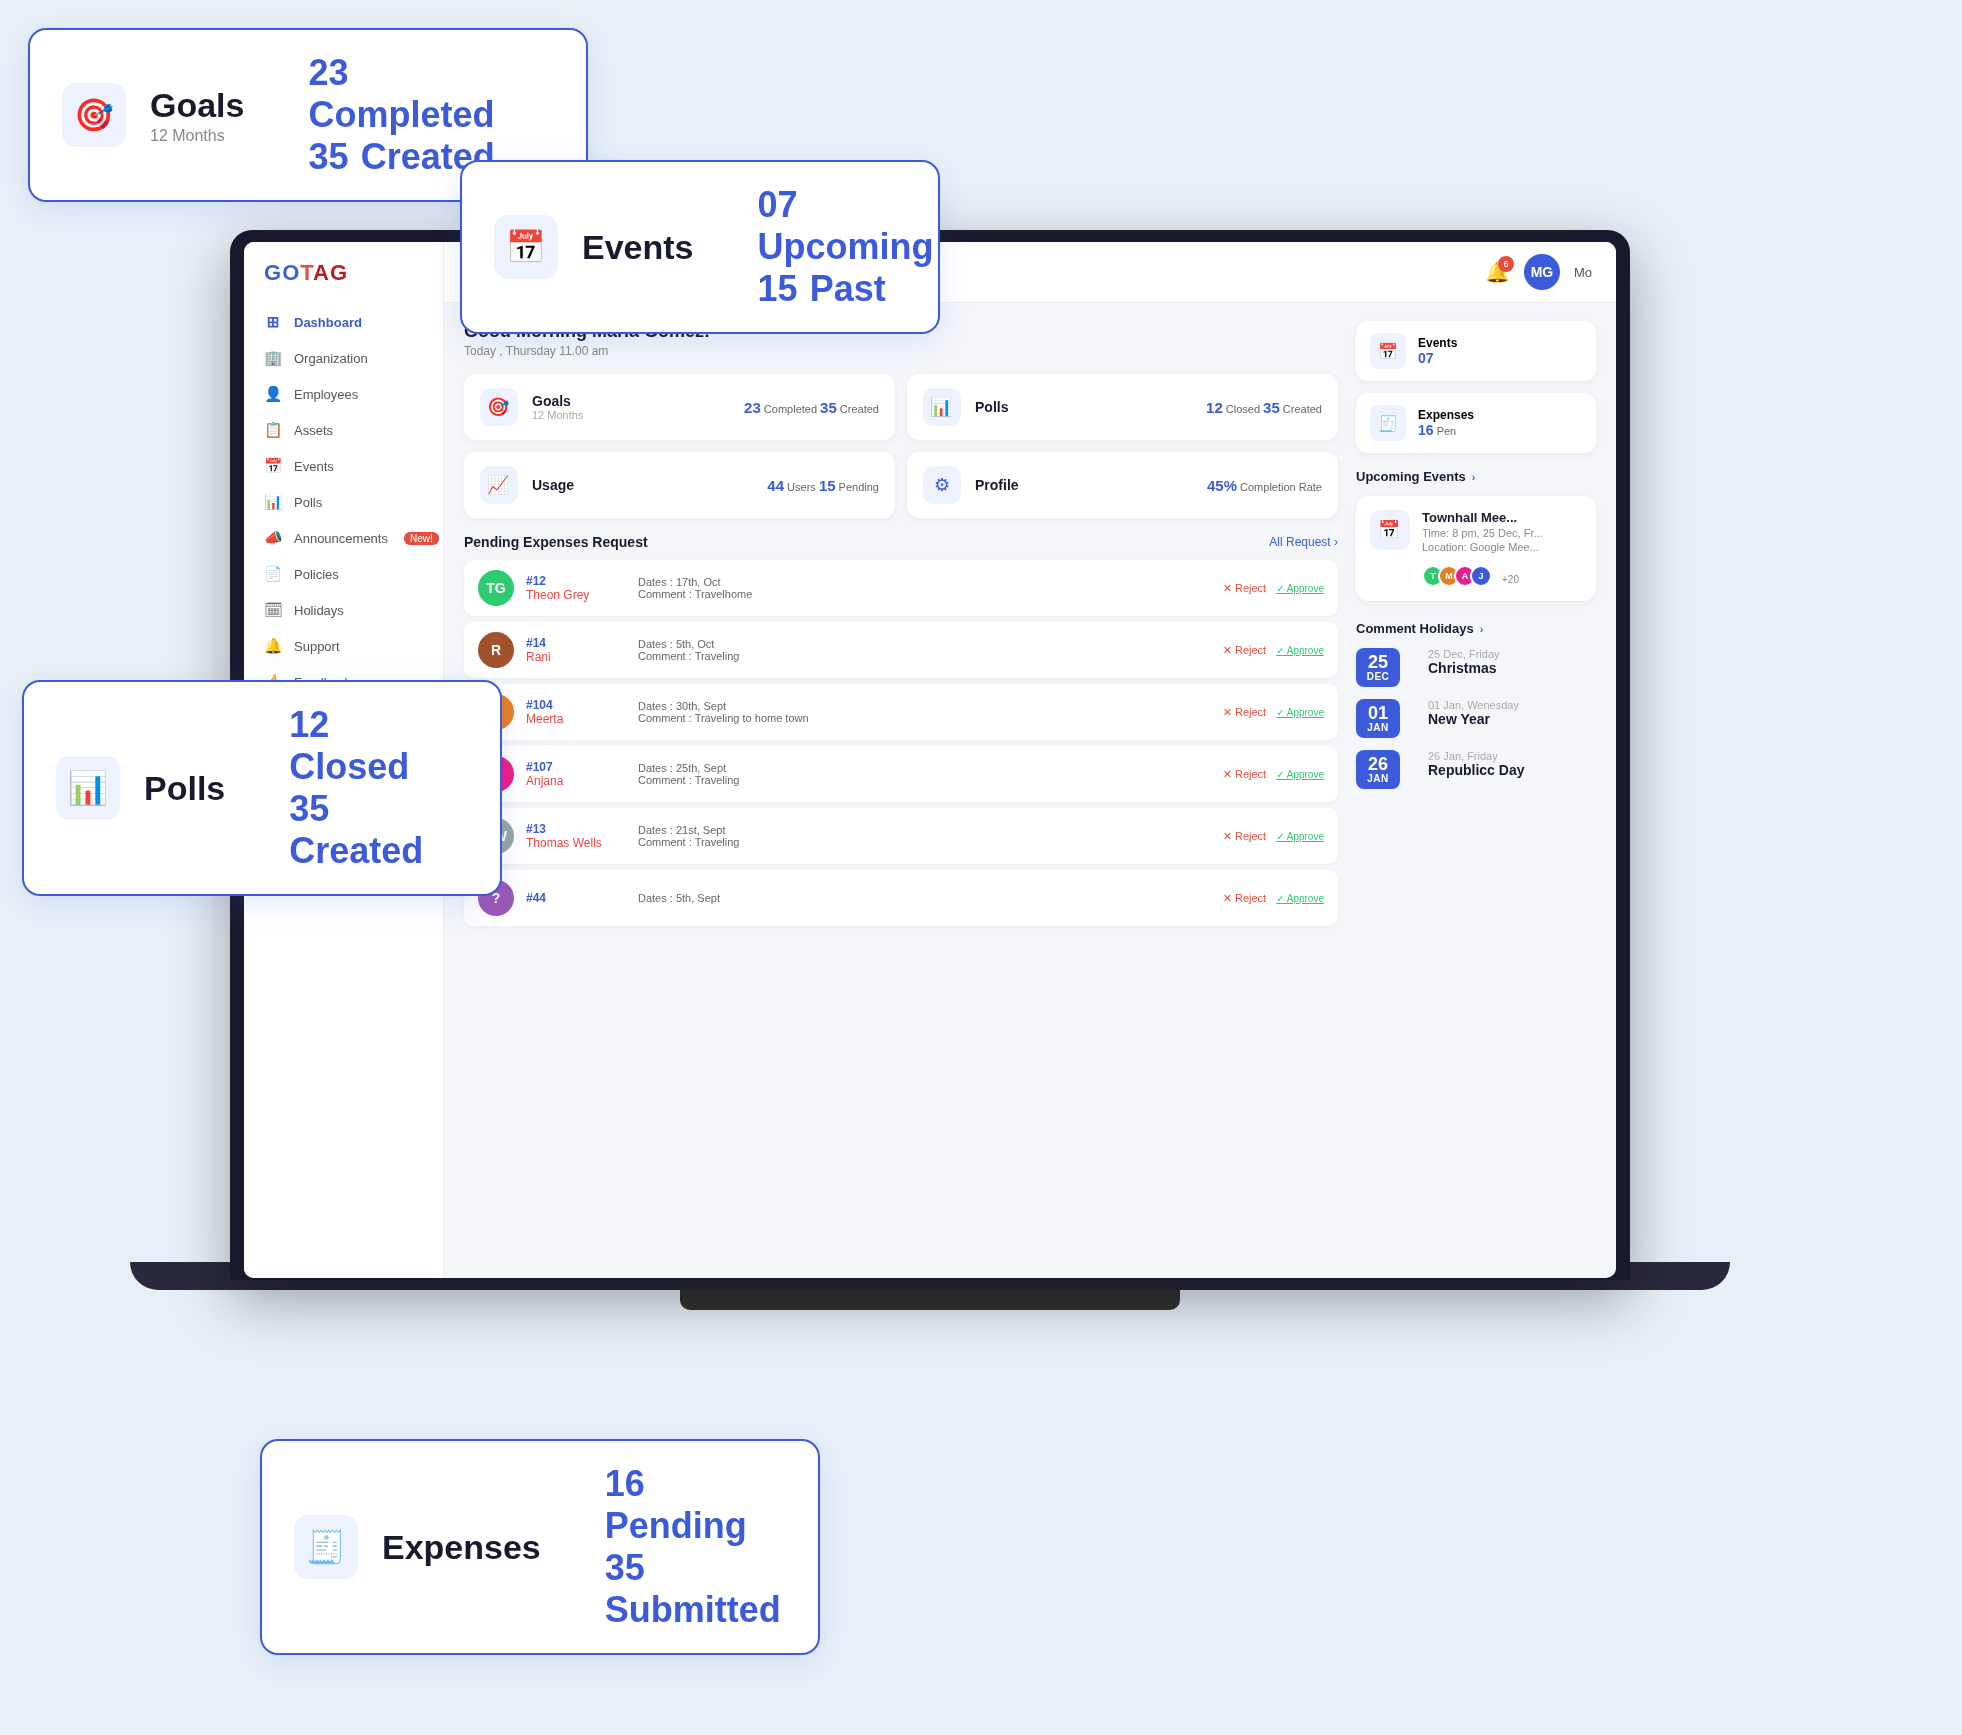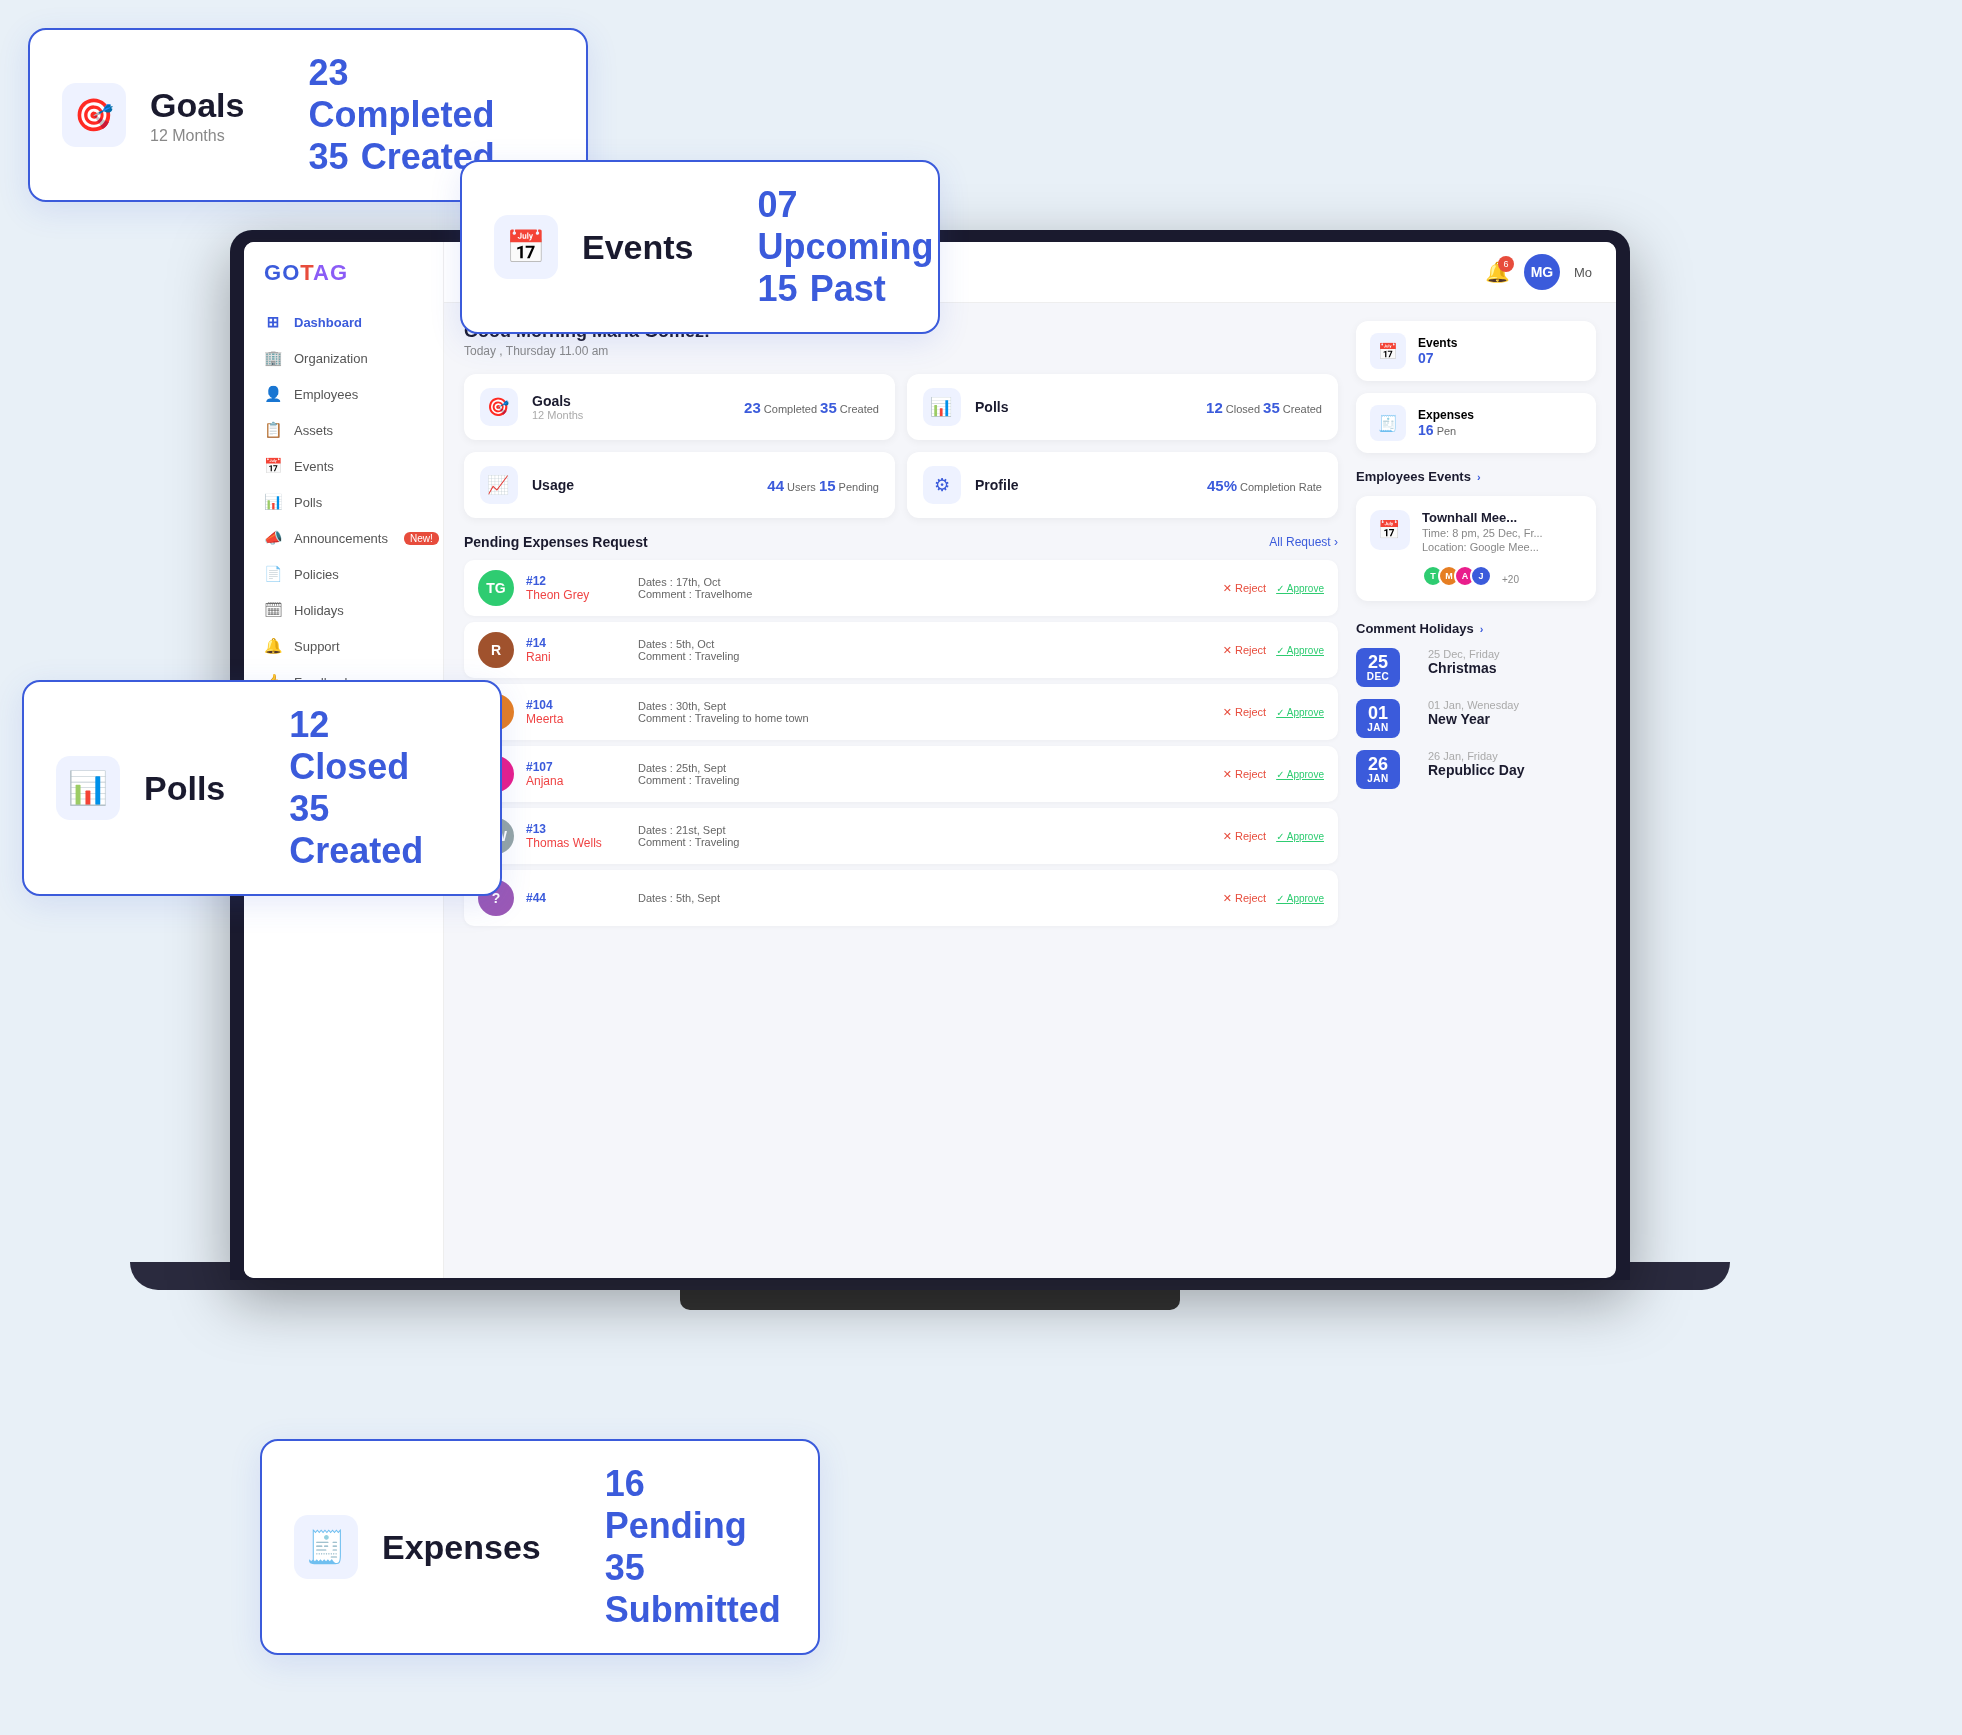--- a/index.html
+++ b/index.html
@@ -441,21 +441,21 @@
     </div>
   </div>
 </div>
 
 <div class="laptop-frame">
   <div class="laptop-screen">
     <div class="app-layout">
 
       <div class="sidebar">
         <div class="sidebar-logo">
-          <span style="color:#3b5bdb">G</span><span style="color:#3b5bdb">O</span><span style="color:#e74c3c">T</span><span style="color:#8b5cf6">AG</span>
+          <span style="color:#3b5bdb">G</span><span style="color:#3b5bdb">O</span><span style="color:#e74c3c">T</span><span style="color:#b91c1c">AG</span>
         </div>
         <div class="sidebar-item active">
           <span class="si-icon">⊞</span>
           <span>Dashboard</span>
         </div>
         <div class="sidebar-item">
           <span class="si-icon">🏢</span>
           <span>Organization</span>
         </div>
         <div class="sidebar-item">
@@ -692,21 +692,21 @@
               <div>
                 <div style="font-size:12px;font-weight:700;">Expenses</div>
                 <div class="expenses-stat-nums">
                   <span class="num">16</span> Pen
                 </div>
               </div>
             </div>
 
             <div class="right-section">
               <div class="right-section-title">
-                <span>Employees Events</span>
+                <span>Upcoming Events</span>
                 <span class="arrow">›</span>
               </div>
               <div class="events-panel-card">
                 <div class="event-item">
                   <div class="event-icon-box">📅</div>
                   <div class="event-details">
                     <h5>Townhall Mee...</h5>
                     <p>Time: 8 pm, 25 Dec, Fr...</p>
                     <p>Location: Google Mee...</p>
                     <div style="display:flex;align-items:center;margin-top:6px;">

